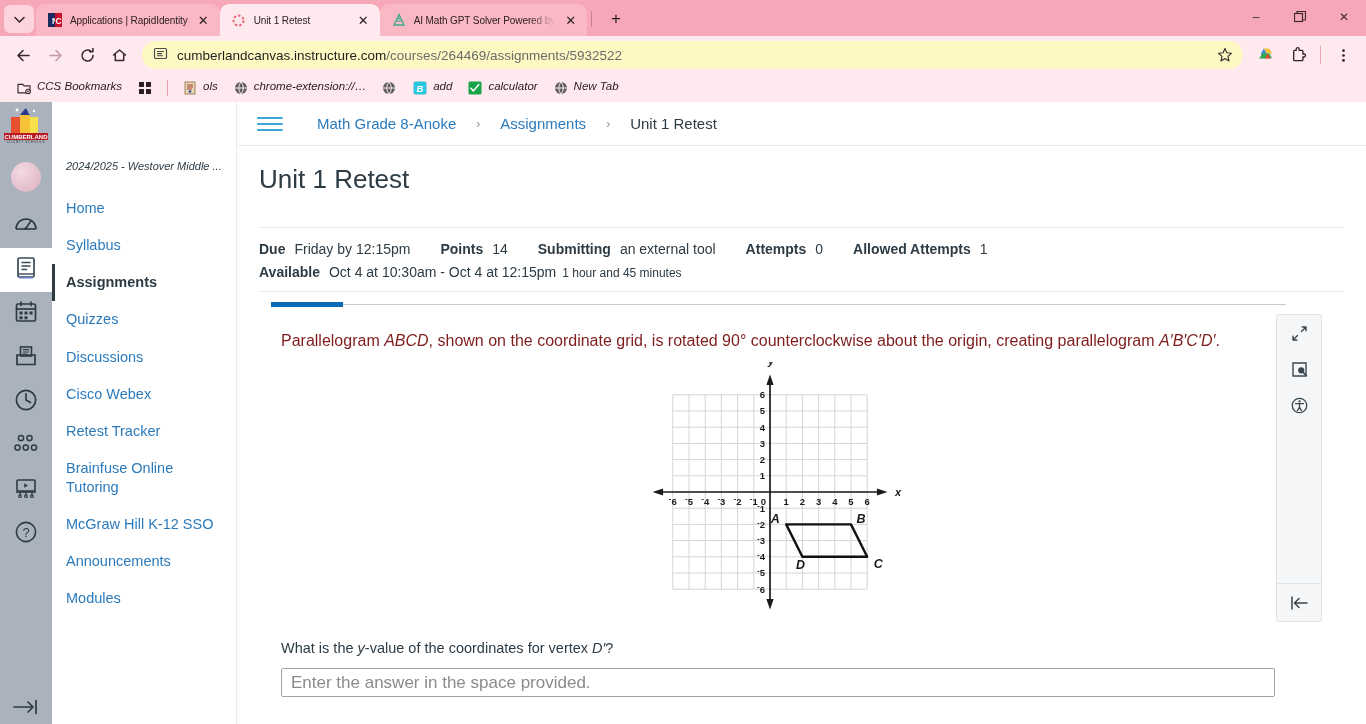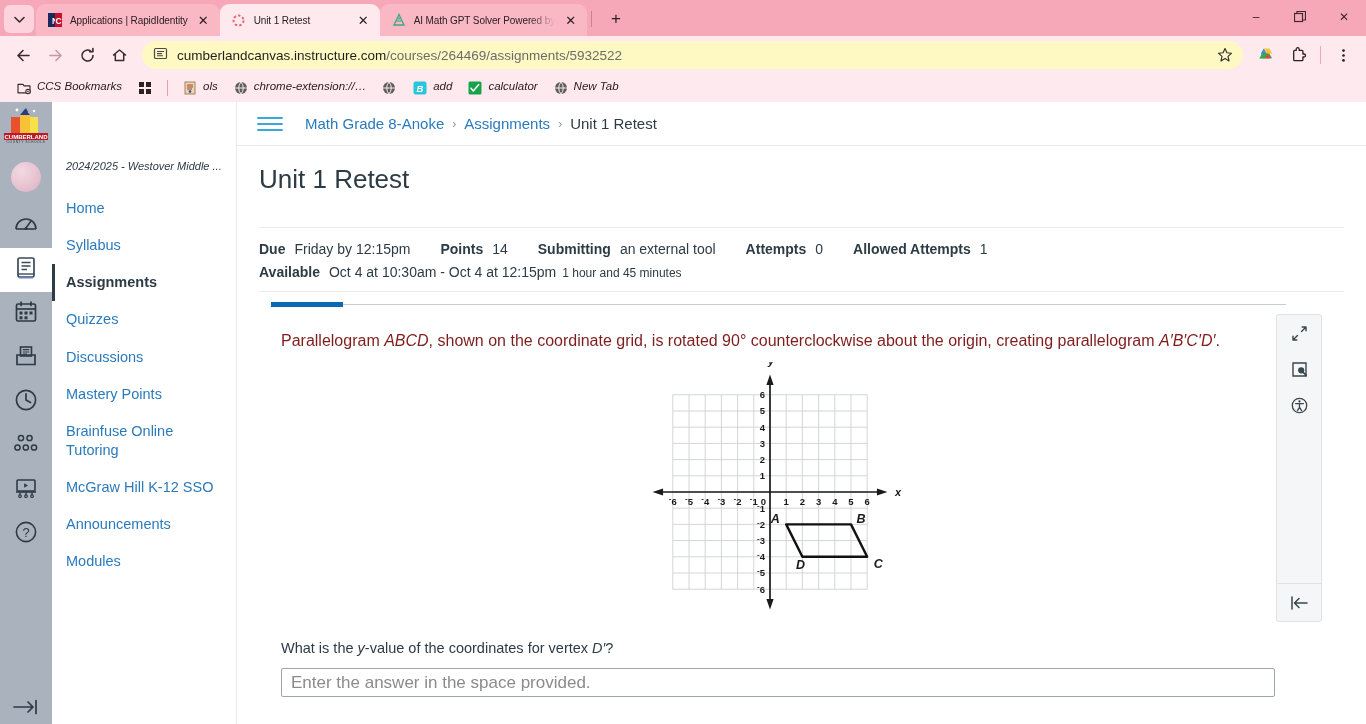--- a/index.html
+++ b/index.html
@@ -121,21 +121,21 @@
     display: block; padding: 9px 8px 9px 14px; font-size: 14.5px;
     color: #2b7abc; cursor: pointer; line-height: 1.32; text-decoration: none;
   }
   .cn-item.active {
     color: #2d3b45; font-weight: bold; border-left: 3px solid #2d3b45; padding-left: 11px;
   }
 
   
   .content { flex: 1 1 auto; display: flex; flex-direction: column; min-width: 0; position: relative; }
   .crumbrow {
-    height: 44px; display: flex; align-items: center; gap: 0;
+    height: 44px; display: flex; align-items: center; gap: 12px;
     padding: 0 20px 0 20px; border-bottom: 1px solid #e8eaec;
   }
   .hamburger { width: 26px; height: 26px; display:flex; flex-direction:column; justify-content:center; gap:4px; cursor:pointer; margin-right: 22px;}
   .hamburger i { display:block; height:2px; background:#3aa8dc; border-radius:1px; }
   .crumb { font-size: 15px; color: #2b7abc; cursor: pointer; }
   .crumb.last { color: #2d3b45; cursor: default; }
   .crumb-sep { color: #8b969e; font-size: 12px; margin: 0 8px; }
 
   .main { flex: 1 1 auto; padding: 18px 22px 0 22px; overflow: hidden; }
   .title { font-size: 26px; font-weight: normal; color: #2d3b45; line-height: 1.2; }
@@ -503,21 +503,22 @@
       </div>
     </div>
 
     <div class="coursenav">
       <div class="term">2024/2025 - Westover Middle ...</div>
       <a class="cn-item">Home</a>
       <a class="cn-item">Syllabus</a>
       <a class="cn-item active">Assignments</a>
       <a class="cn-item">Quizzes</a>
       <a class="cn-item">Discussions</a>
-      <a class="cn-item">Mastery Points</a>
+      <a class="cn-item">Cisco Webex</a>
+      <a class="cn-item">Retest Tracker</a>
       <a class="cn-item">Brainfuse Online Tutoring</a>
       <a class="cn-item">McGraw Hill K-12 SSO</a>
       <a class="cn-item">Announcements</a>
       <a class="cn-item">Modules</a>
     </div>
 
     <div class="content">
 
       <div class="crumbrow">
         <div class="hamburger">

